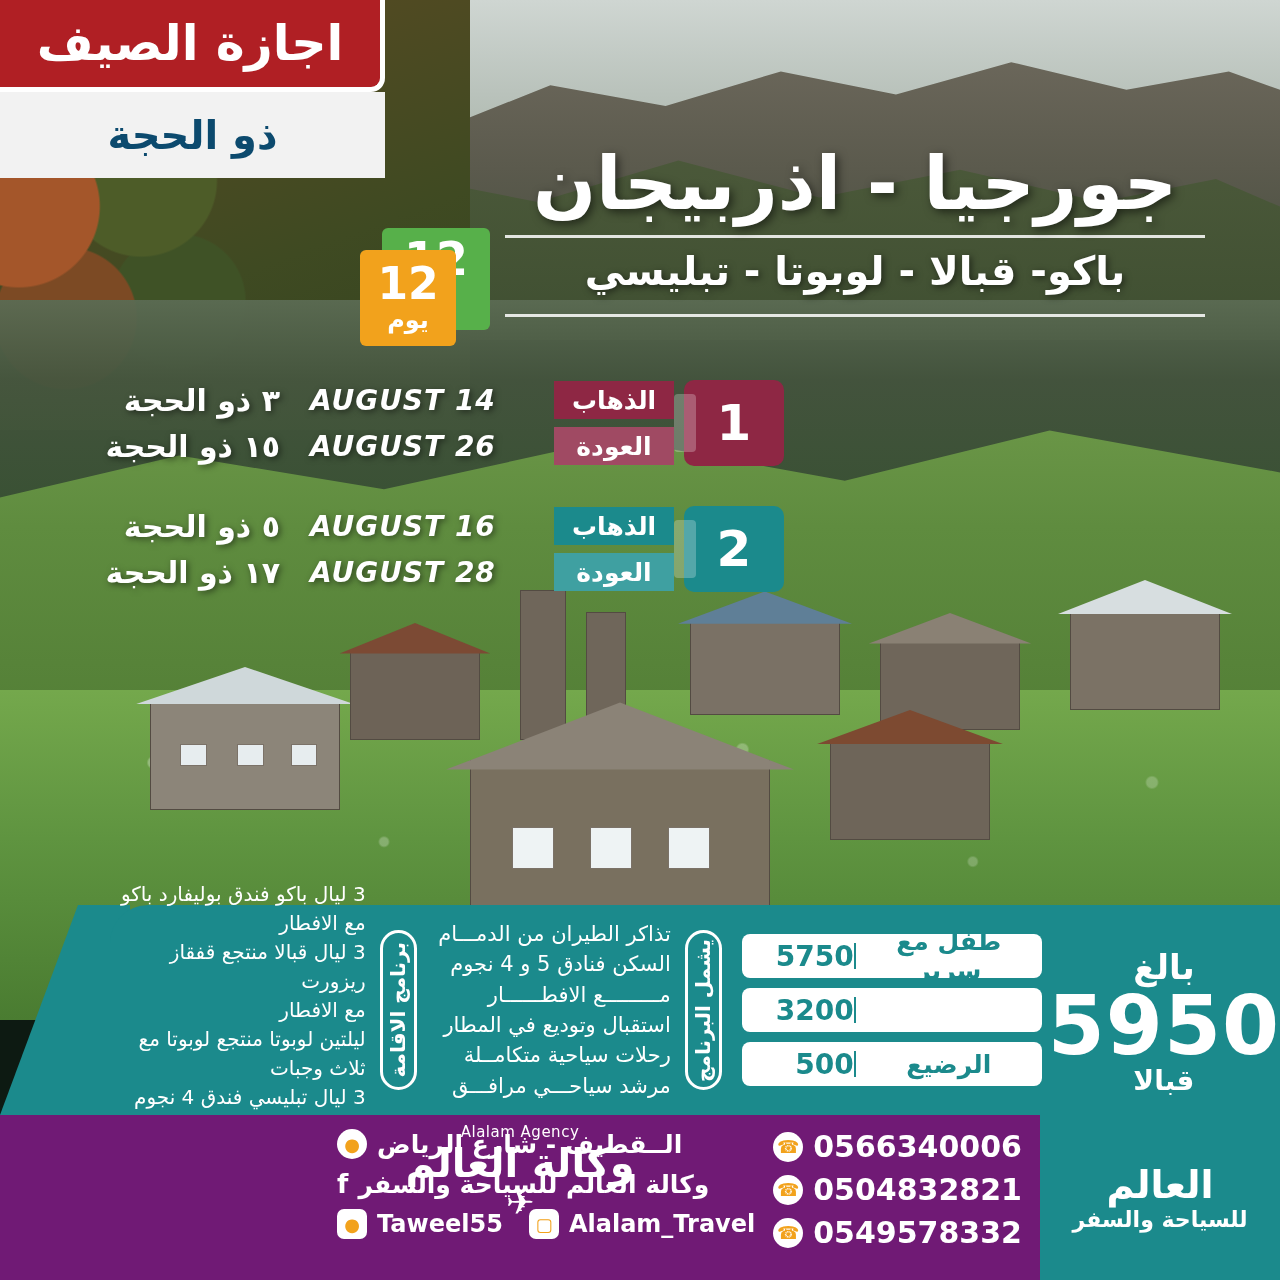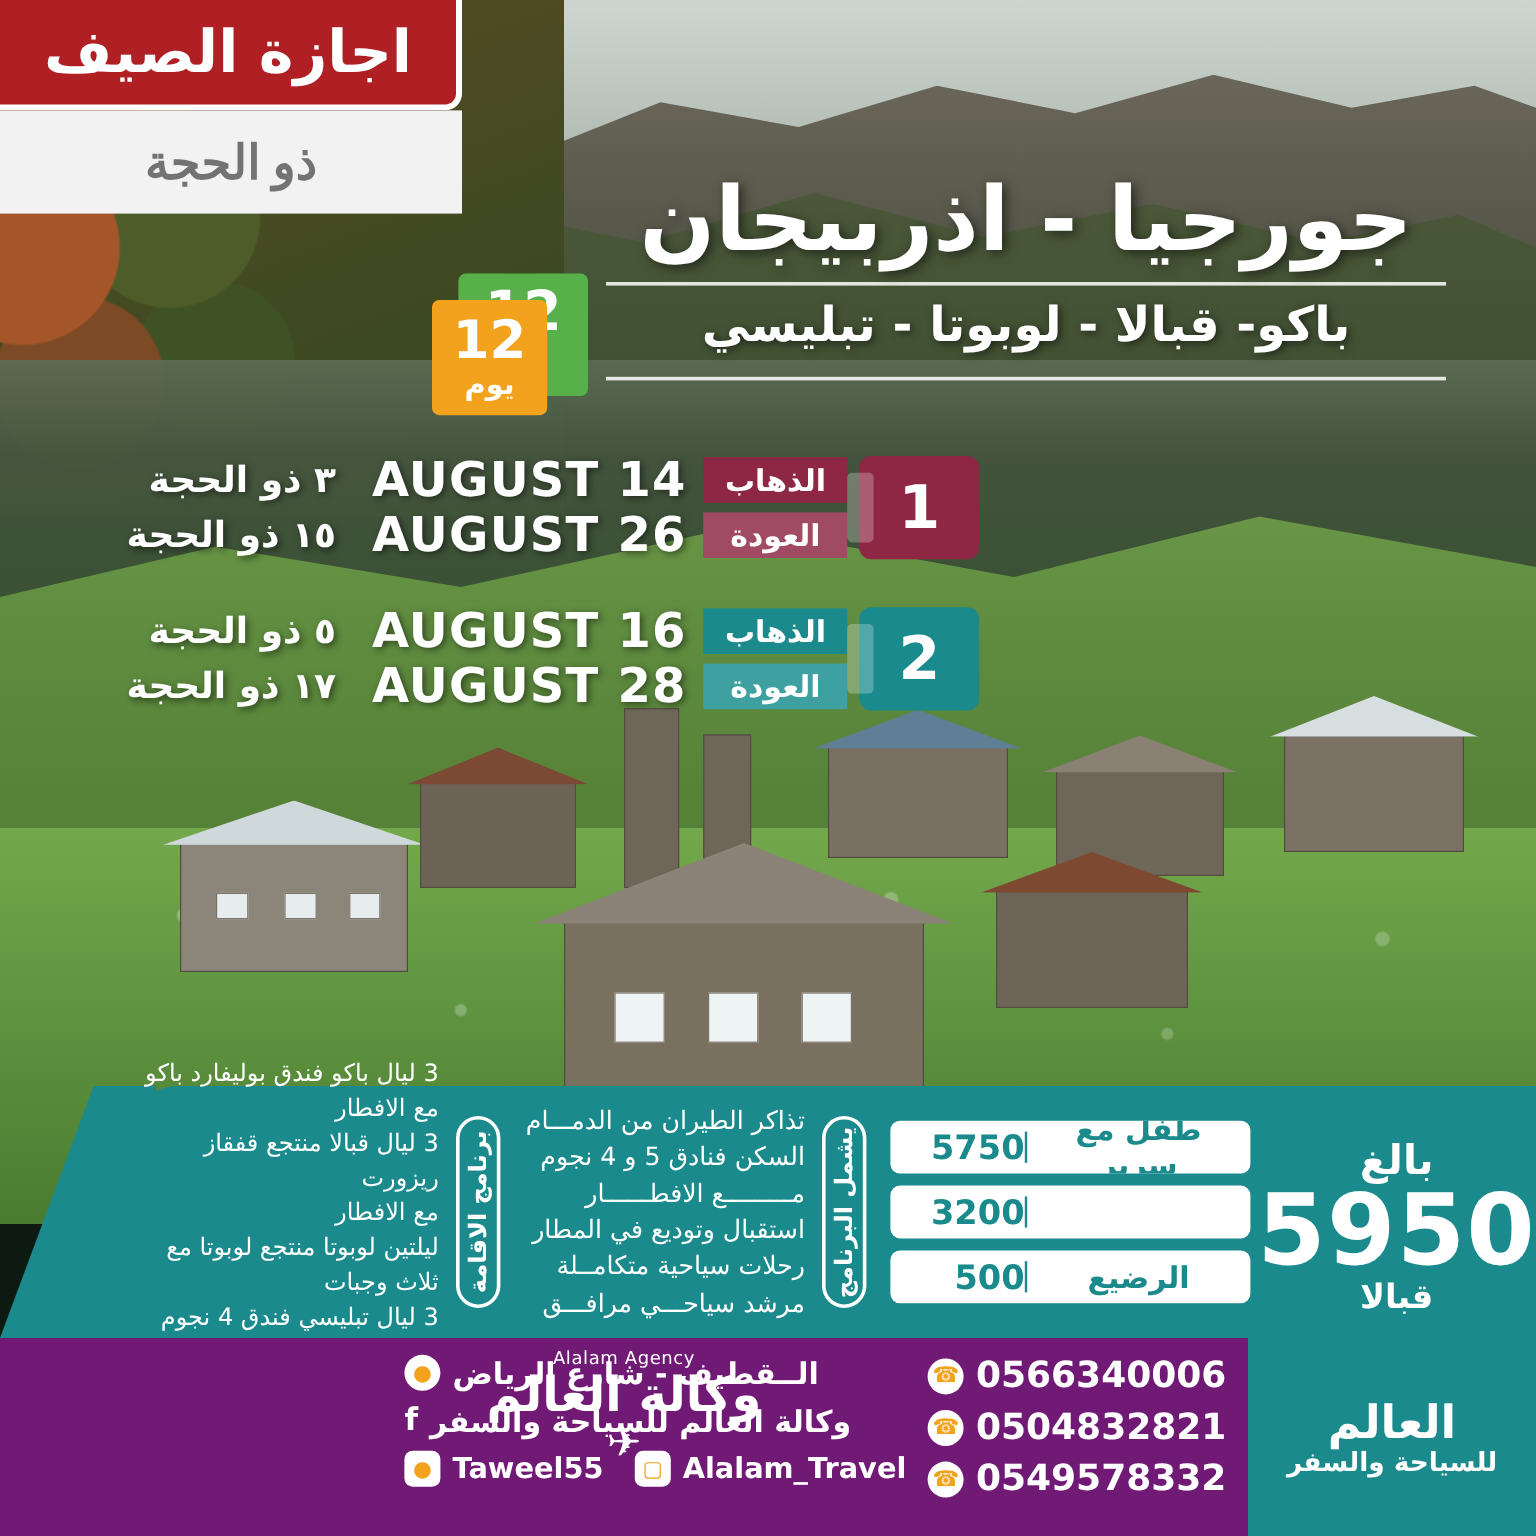--- a/index.html
+++ b/index.html
@@ -86,21 +86,21 @@
     width: 385px; height: 92px; background: #b01f24;
     border: 5px solid #ffffff; border-top: none; border-left: none;
     border-bottom-right-radius: 14px;
     display: flex; align-items: center; justify-content: center;
   }
   .ribbon-red span { color: #fff; font-size: 49px; font-weight: bold; letter-spacing: 0; }
   .ribbon-white {
     width: 385px; height: 86px; background: #f2f2f2;
     display: flex; align-items: center; justify-content: center;
   }
-  .ribbon-white span { color: #737373; font-size: 40px; font-weight: bold; font-family: Liberation Serif, serif; }
+  .ribbon-white span { color: #0c4a6e; font-size: 40px; font-weight: bold; }
 
   
   .title-block { position: absolute; top: 145px; right: 40px; width: 770px; text-align: center; z-index: 5; }
   .title-main {
     color: #ffffff; font-size: 74px; font-weight: bold;
     text-shadow: 3px 3px 10px rgba(0,0,0,.55); line-height: 1.05;
   }
   .rule { height: 3px; background: rgba(255,255,255,.85); margin: 12px auto 10px; width: 700px; }
   .title-sub {
     color: #ffffff; font-size: 40px; font-weight: bold;
@@ -140,22 +140,22 @@
     background: rgba(255,255,255,.25); border-radius: 4px;
   }
   .trip .labels { display: flex; flex-direction: column; gap: 8px; margin-right: 10px; }
   .trip .lbl {
     width: 120px; height: 38px; color: #fff; font-size: 25px; font-weight: bold;
     display: flex; align-items: center; justify-content: center;
   }
   .trip .dates { display: flex; flex-direction: column; gap: 8px; margin-right: 14px; }
   .trip .date-row { display: flex; align-items: center; justify-content: flex-end; gap: 30px; height: 38px; }
   .trip .en {
-    color: #ffffff; font-size: 40px; font-weight: bold; letter-spacing: 1px;
-    text-shadow: 2px 2px 6px rgba(0,0,0,.5); direction: ltr; min-width: 230px; text-align: left;
+    color: #ffffff; font-size: 28px; font-weight: bold; letter-spacing: 1px;
+    text-shadow: 2px 2px 6px rgba(0,0,0,.5); direction: ltr; min-width: 230px; text-align: left; font-style: italic;
   }
   .trip .ar {
     color: #ffffff; font-size: 30px; font-weight: bold;
     text-shadow: 2px 2px 6px rgba(0,0,0,.5); min-width: 220px; text-align: right;
   }
 
   
   .band {
     position: absolute; left: 110px; right: 0; top: 905px; height: 210px;
     background: #1b8a8c; border-top-left-radius: 38px; z-index: 7;

